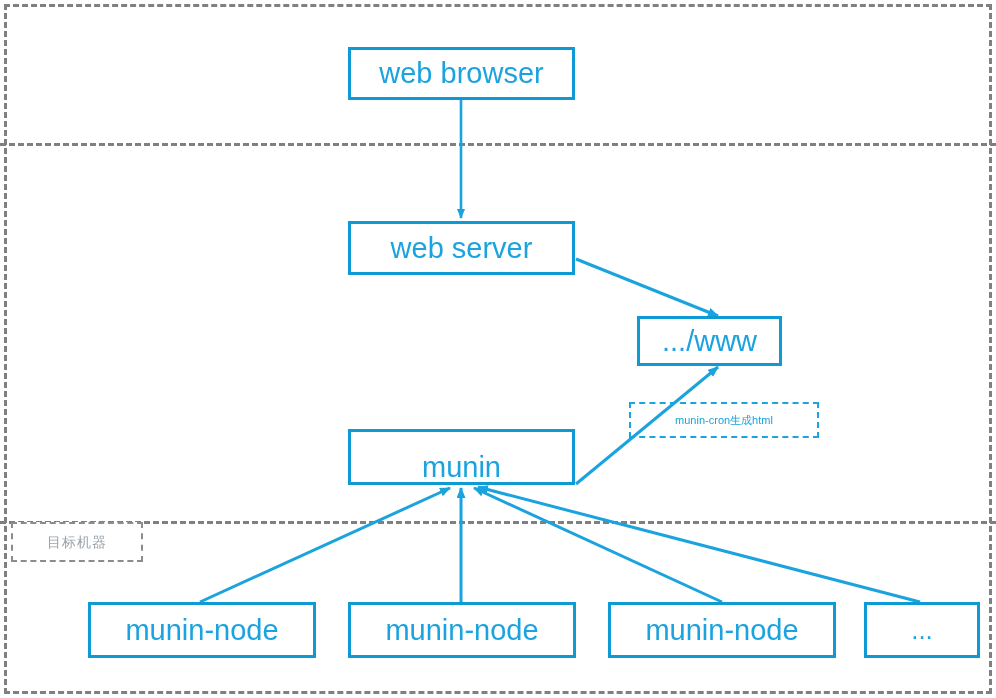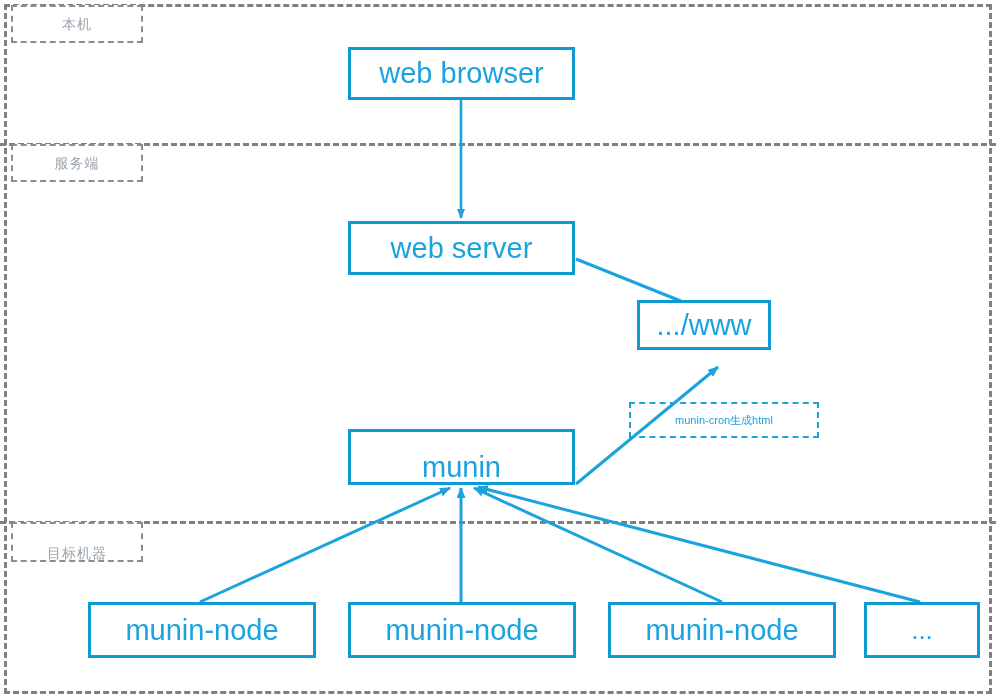--- a/index.html
+++ b/index.html
@@ -92,29 +92,23 @@
 <body>
 
 <div id="canvas">
 
   <div class="zone-frame" style="left:4px; top:4px; width:988px; height:690px;"></div>
 
   <div class="zone-divider" style="top:143px;"></div>
 
   <div class="zone-divider" style="top:521px;"></div>
 
-  <div class="zone-label" style="left:11px; top:5px; width:132px; height:38px;">
-    <span>本机</span>
-  </div>
 
-  <div class="zone-label" style="left:11px; top:144px; width:132px; height:38px;">
-    <span>服务端</span>
-  </div>
 
-  <div class="zone-label" style="left:11px; top:522px; width:132px; height:40px;align-items:flex-end;">
+  <div class="zone-label" style="left:11px; top:522px; width:132px; height:40px;">
     <span>目标机器</span>
   </div>
 
   <svg id="edges" viewBox="0 0 996 698" xmlns="http://www.w3.org/2000/svg">
     <defs>
       <marker id="arrowhead" markerWidth="10" markerHeight="8" refX="9" refY="4" orient="auto" markerUnits="userSpaceOnUse">
         <path d="M0,0 L10,4 L0,8 z" fill="#1aa3de"></path>
       </marker>
       <marker id="arrowheadThin" markerWidth="11" markerHeight="9" refX="10" refY="4.5" orient="auto" markerUnits="userSpaceOnUse">
         <path d="M0,0 L11,4.5 L0,9 z" fill="#1aa3de"></path>
@@ -137,21 +131,21 @@
   </svg>
 
   <div class="node" style="left:348px; top:221px; width:227px; height:54px;">
     <span>web server</span>
   </div>
 
   <div class="node" style="left:348px; top:47px; width:227px; height:53px;">
     <span>web browser</span>
   </div>
 
-  <div class="node" style="left:637px; top:300px; width:134px; height:50px;">
+  <div class="node" style="left:637px; top:316px; width:145px; height:50px;">
     <span>.../www</span>
   </div>
 
   <div class="node" style="left:348px; top:429px; width:227px; height:56px;align-items:flex-end;">
     <span>munin</span>
   </div>
 
   <div class="node" style="left:88px; top:602px; width:228px; height:56px;">
     <span>munin-node</span>
   </div>

